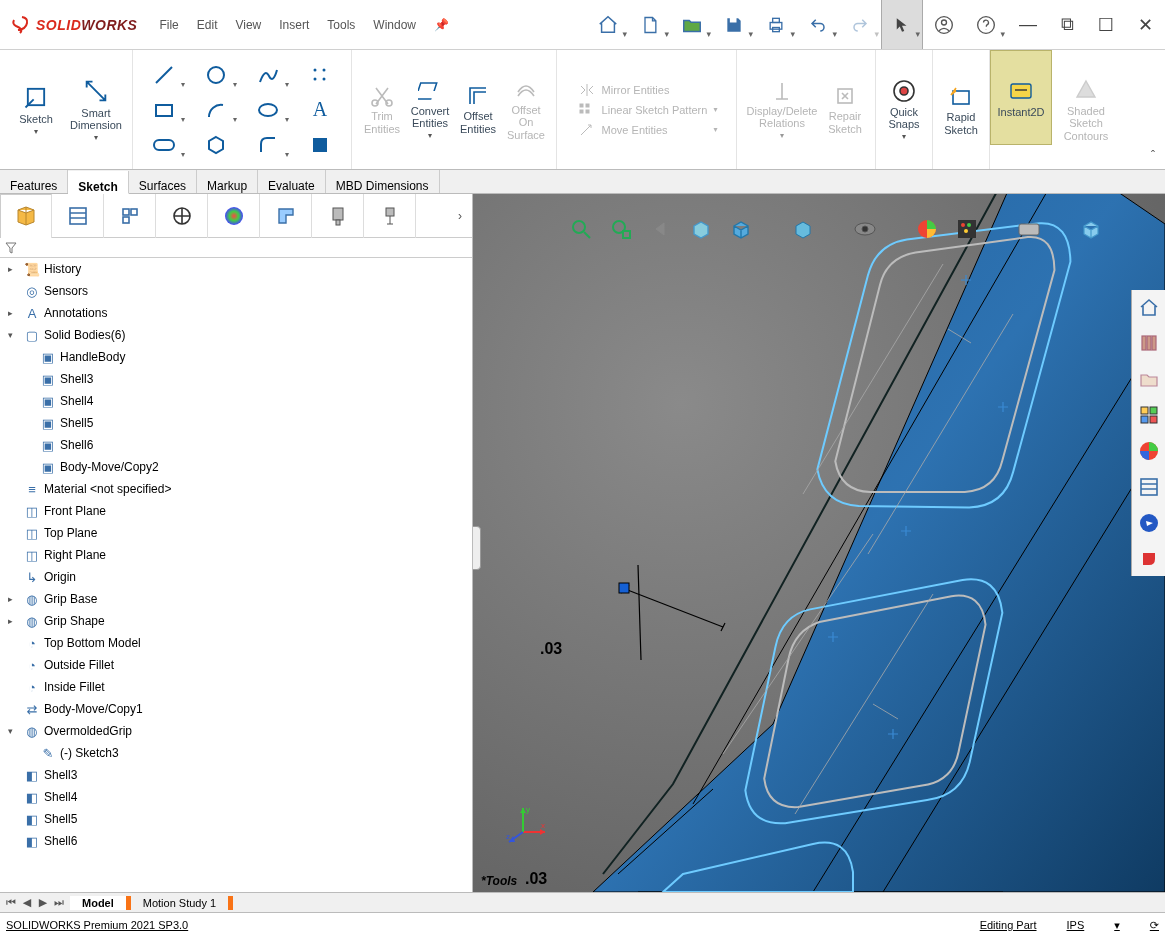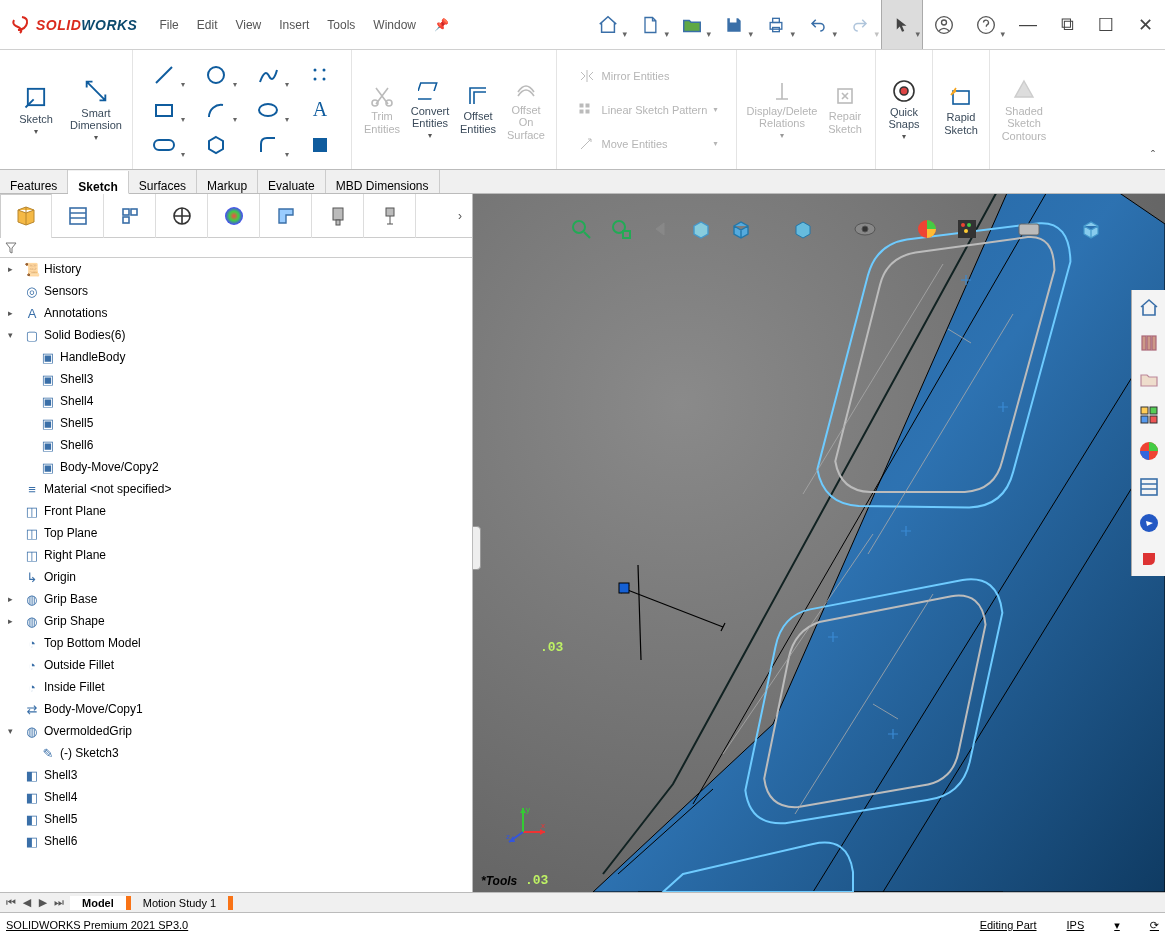--- a/index.html
+++ b/index.html
@@ -2,42 +2,42 @@
 <html><head>
 <meta charset="utf-8">
 <style>
 * { box-sizing: border-box; font-family: "Segoe UI", Arial, sans-serif; }
 body { margin: 0; background: #fff; font-size: 12px; overflow: hidden; width: 1165px; height: 934px; }
 
 
 .title-bar { height: 50px; display: flex; align-items: center; border-bottom: 1px solid #d0d0d0; background: #fff; }
 .sw-logo { margin: 0 8px 0 10px; display: flex; align-items: center; }
 .sw-logo-text { font-style: italic; font-weight: bold; color: #da291c; font-size: 14px; letter-spacing: 0.5px; margin-left: 4px; }
-.sw-logo-text .bold { color: #0c4a6e; }
+.sw-logo-text .bold { color: #7f1d1d; }
 .menu-bar { display: flex; gap: 18px; margin-left: 14px; }
 .menu-item { color: #555; cursor: pointer; }
 .title-spacer { flex: 1; }
 .title-tool-group { display: flex; align-items: center; height: 100%; }
 .title-tool { width: 42px; height: 100%; display: flex; align-items: center; justify-content: center; position: relative; color: #3a6fa8; }
 .title-tool.sel { background: #dcdcdc; border-left: 1px solid #aaa; border-right: 1px solid #aaa; }
 .tt-dd { font-size: 9px; color: #666; position: absolute; right: 2px; bottom: 10px; }
 .win-ctrl { margin-left: 12px; display: flex; gap: 24px; margin-right: 12px; }
 .win-ctrl-btn { color: #444; font-size: 18px; }
 
 
 .ribbon { height: 120px; display: flex; border-bottom: 1px solid #bbb; background: #fff; }
 .rib-group { display: flex; flex-direction: column; align-items: center; justify-content: center; padding: 2px 6px; border-right: 1px solid #e4e4e4; }
 .rib-btn { display: flex; flex-direction: column; align-items: center; justify-content: center; gap: 2px; padding: 2px 4px; }
 .rib-btn.big { width: 60px; }
 .rib-label { font-size: 11px; text-align: center; line-height: 1.1; color: #3a4a5a; }
 .rib-label.dis { color: #b5b5b5; }
 .sk-grid { display: grid; grid-template-columns: repeat(4, 50px); grid-template-rows: repeat(3, 33px); gap: 2px; }
 .sk-cell { display: flex; align-items: center; justify-content: center; color: #0f5c9e; font-size: 18px; position: relative; }
 .sk-cell .dd { position: absolute; right: 4px; bottom: 2px; font-size: 8px; color: #666; }
-.rib-row { display: flex; flex-direction: column; gap: 18px; padding-left: 6px; justify-content: flex-start; }
+.rib-row { display: flex; flex-direction: column; gap: 4px; padding-left: 6px; justify-content: flex-start; }
 .rib-row-item { display: flex; align-items: center; gap: 6px; color: #b5b5b5; font-size: 11px; }
 .instant2d { background: #e4dfa0; border: 1px solid #b9b36a; height: 95px; }
 
 
 .tab-strip { height: 24px; display: flex; border-bottom: 1px solid #bbb; background: #f0f0f0; }
 .tab { padding: 9px 10px; border-right: 1px solid #ccc; background: #f0f0f0; cursor: pointer; }
 .tab.active { background: #fff; font-weight: bold; border-bottom: 1px solid #fff; position: relative; top: 1px; }
 
 
 .main { display: flex; height: 698px; }
@@ -57,21 +57,21 @@
 
 
 .gfx { flex: 1; background: #6d6d6d; position: relative; overflow: hidden; }
 .gfx-bg { position:absolute; inset:0; background: radial-gradient(circle at 30% 30%, #8a8a8a, #5a5a5a); }
 .hud { position: absolute; top: 22px; left: 95px; display: flex; gap: 14px; }
 .hud-ico { width: 26px; height: 26px; display: flex; align-items: center; justify-content: center; font-size: 18px; }
 .right-rail { position: absolute; right: 0; top: 96px; width: 34px; display: flex; flex-direction: column; gap: 2px; background: #f4f4f4; border-left:1px solid #aaa; }
 .rail-btn { width: 34px; height: 34px; display: flex; align-items: center; justify-content: center; }
 .triad { position: absolute; bottom: 50px; left: 30px; width: 40px; height: 40px; }
 .front-lbl { position:absolute; bottom: 4px; left: 8px; font-weight:bold; font-style:italic; color:#000; font-size:12px; }
-.dim-lbl { position:absolute; color:#bef264; font-size:13px; font-weight:bold;font-family:Liberation Mono, monospace; }
+.dim-lbl { position:absolute; color:#000000; font-size:16px; font-weight:bold; }
 
 .part-body { position:absolute; inset:0; }
 svg { display:block; }
 
 
 .btm-tabs { height: 20px; display: flex; align-items: center; border-top: 1px solid #bbb; background: #f0f0f0; font-size:11px; }
 .btm-nav { display:flex; gap:2px; padding: 0 4px; }
 .btm-nav-btn { width:14px; text-align:center; color:#555; }
 .btm-tab { padding: 1px 12px; border-right:5px solid #f97316; }
 .btm-tab.active { background:#fff; font-weight:bold; }
@@ -365,20 +365,29 @@
     </div>
   </div>
   <div class="rib-group">
     <div class="rib-btn" style="width:44px">
       <svg width="26" height="26" stroke="#0f5c9e" fill="none" stroke-width="1.6">
           <rect x="5" y="8" width="16" height="13"></rect>
           <path d="M8 5 L3 12 L8 8" fill="#f5a623" stroke="#f5a623"></path>
         </svg>
       <span class="rib-label" style="white-space:pre">Rapid
 Sketch</span>
+    </div>
+  </div>
+  <div class="rib-group instant2d">
+    <div class="rib-btn" style="width:48px">
+      <svg width="28" height="28" stroke="#0f5c9e" fill="#f5d548" stroke-width="1.4">
+          <rect x="4" y="8" width="20" height="14" rx="2"></rect>
+          <path d="M8 14 H20" stroke="#333"></path>
+        </svg>
+      <span class="rib-label">Instant2D</span>
     </div>
   </div>
   <div class="rib-group" style="border-right:none">
     <div class="rib-btn" style="width:56px">
       <svg width="26" height="26" stroke="#ccc" fill="#ddd" stroke-width="1.4">
           <path d="M13 4 L22 20 L4 20 Z"></path>
         </svg>
       <span class="rib-label dis" style="white-space:pre">Shaded
 Sketch
 Contours</span>

